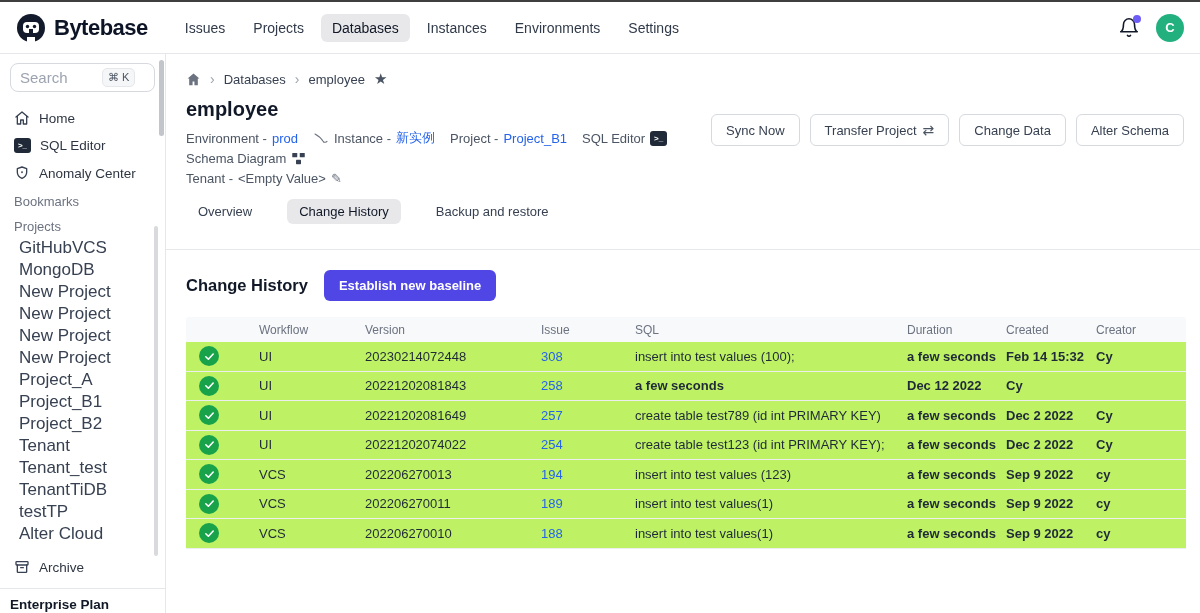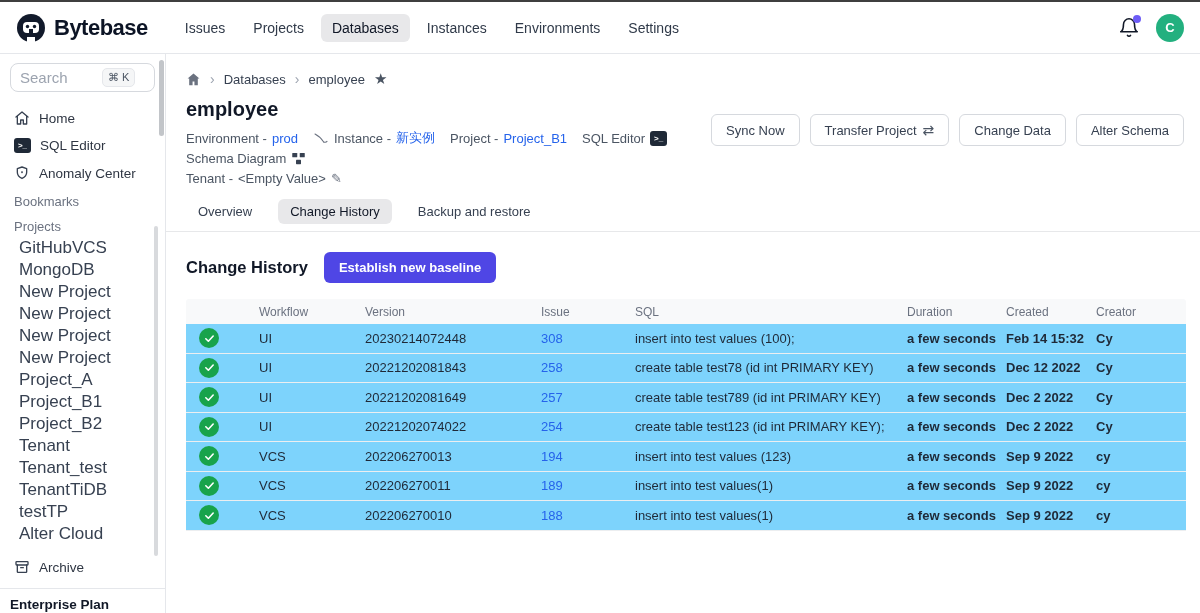--- a/index.html
+++ b/index.html
@@ -53,34 +53,34 @@
   .meta-line { display:flex; align-items:center; flex-wrap:wrap; gap:4px 15px; font-size:13px; color:#4b5563; margin-top:8px; }
   .meta-line + .meta-line { margin-top:5px; }
   .meta-group { display:flex; align-items:center; gap:5px; white-space:nowrap; }
   .term-badge { width:17px; height:15px; background:#1f2937; border-radius:3px; color:#fff; font-size:8px; display:flex; align-items:center; justify-content:center; font-weight:bold; letter-spacing:0; }
   .pencil { color:#6b7280; font-size:13px; cursor:pointer; }
   .head-actions { margin-left:auto; display:flex; gap:10px; margin-top:16px; }
   .btn { display:flex; align-items:center; gap:6px; font-size:13px; color:#374151; background:#fff; border:1px solid #d6d9de; border-radius:6px; padding:7px 14px; cursor:pointer; white-space:nowrap; }
   .btn .tr-icon { font-size:14px; color:#4b5563; }
 
   
-  .tabs { display:flex; align-items:flex-start; gap:14px; margin-top:13px; padding:0 0 7px 20px; border-bottom:1px solid #e7e8ea; }
+  .tabs { display:flex; align-items:flex-start; gap:23px; margin-top:13px; padding:0 0 25px 20px; border-bottom:1px solid #e7e8ea; }
   .tab { font-size:13px; color:#374151; padding:5px 12px; border-radius:6px; cursor:pointer; }
   .tab.active { background:#e8e8ea; color:#111827; }
 
   
   .section { padding:20px 15px 0 20px; }
   .section-head { display:flex; align-items:center; gap:16px; }
   .section-title { font-size:16.5px; font-weight:bold; color:#111827; }
   .baseline-btn { background:#4f46e5; color:#fff; font-size:13px; font-weight:bold; border:none; border-radius:6px; padding:8px 15px; cursor:pointer; font-family:"Liberation Sans",sans-serif; }
 
   .grid { margin-top:16px; width:1000px; font-size:13px; }
   .thead, .trow { display:grid; grid-template-columns:73px 106px 176px 94px 272px 99px 90px 90px; align-items:center; }
   .thead { background:#f8f9fa; color:#6b7280; font-size:12px; height:25px; border-radius:3px 3px 0 0; }
-  .trow { height:29.5px; border-bottom:1px solid #eceef0; background:#7dd3fc; cursor:pointer; }
+  .trow { height:29.5px; border-bottom:1px solid #eceef0; background:#bef264; cursor:pointer; }
   .td, .th { overflow:hidden; white-space:nowrap; }
   .td-icon { display:flex; align-items:center; padding-left:13px; }
   .check { width:20px; height:20px; border-radius:50%; background:#18a34b; display:flex; align-items:center; justify-content:center; }
   .strong { font-weight:bold; color:#1f2937; }
   .issue-link { color:#2563eb; cursor:pointer; }
 </style>
 </head>
 <body>
 
 <div class="topbar">
@@ -290,21 +290,20 @@
               <span class="td td-icon">
                 <span class="check">
                   <svg width="11" height="11" viewBox="0 0 24 24" fill="none" stroke="#fff" stroke-width="3.5" stroke-linecap="round" stroke-linejoin="round">
                     <path d="M4 12.5 9.5 18 20 6.5"></path>
                   </svg>
                 </span>
               </span>
               <span class="td">UI</span>
               <span class="td">20221202081843</span>
               <span class="td"><span class="issue-link">258</span></span>
-              <span class="td">create table test78 (id int PRIMARY KEY)</span>
               <span class="td strong">a few seconds</span>
               <span class="td strong">Dec 12 2022</span>
               <span class="td strong">Cy</span>
             </div>
 
             <div class="trow">
               <span class="td td-icon">
                 <span class="check">
                   <svg width="11" height="11" viewBox="0 0 24 24" fill="none" stroke="#fff" stroke-width="3.5" stroke-linecap="round" stroke-linejoin="round">
                     <path d="M4 12.5 9.5 18 20 6.5"></path>

